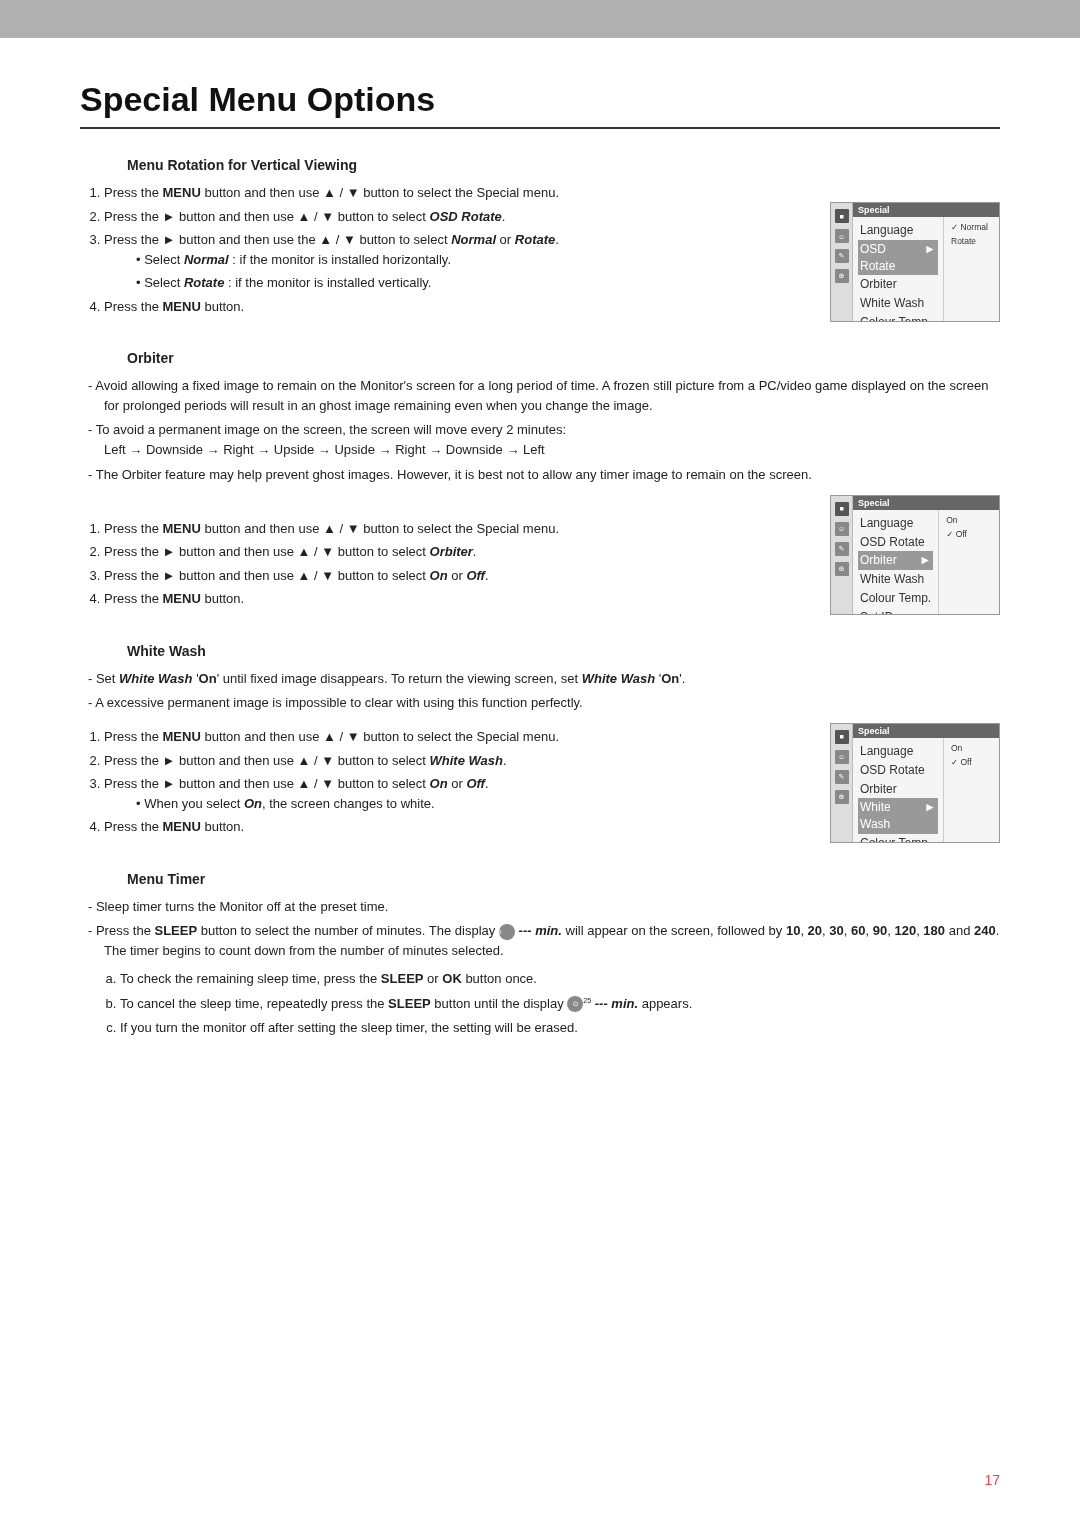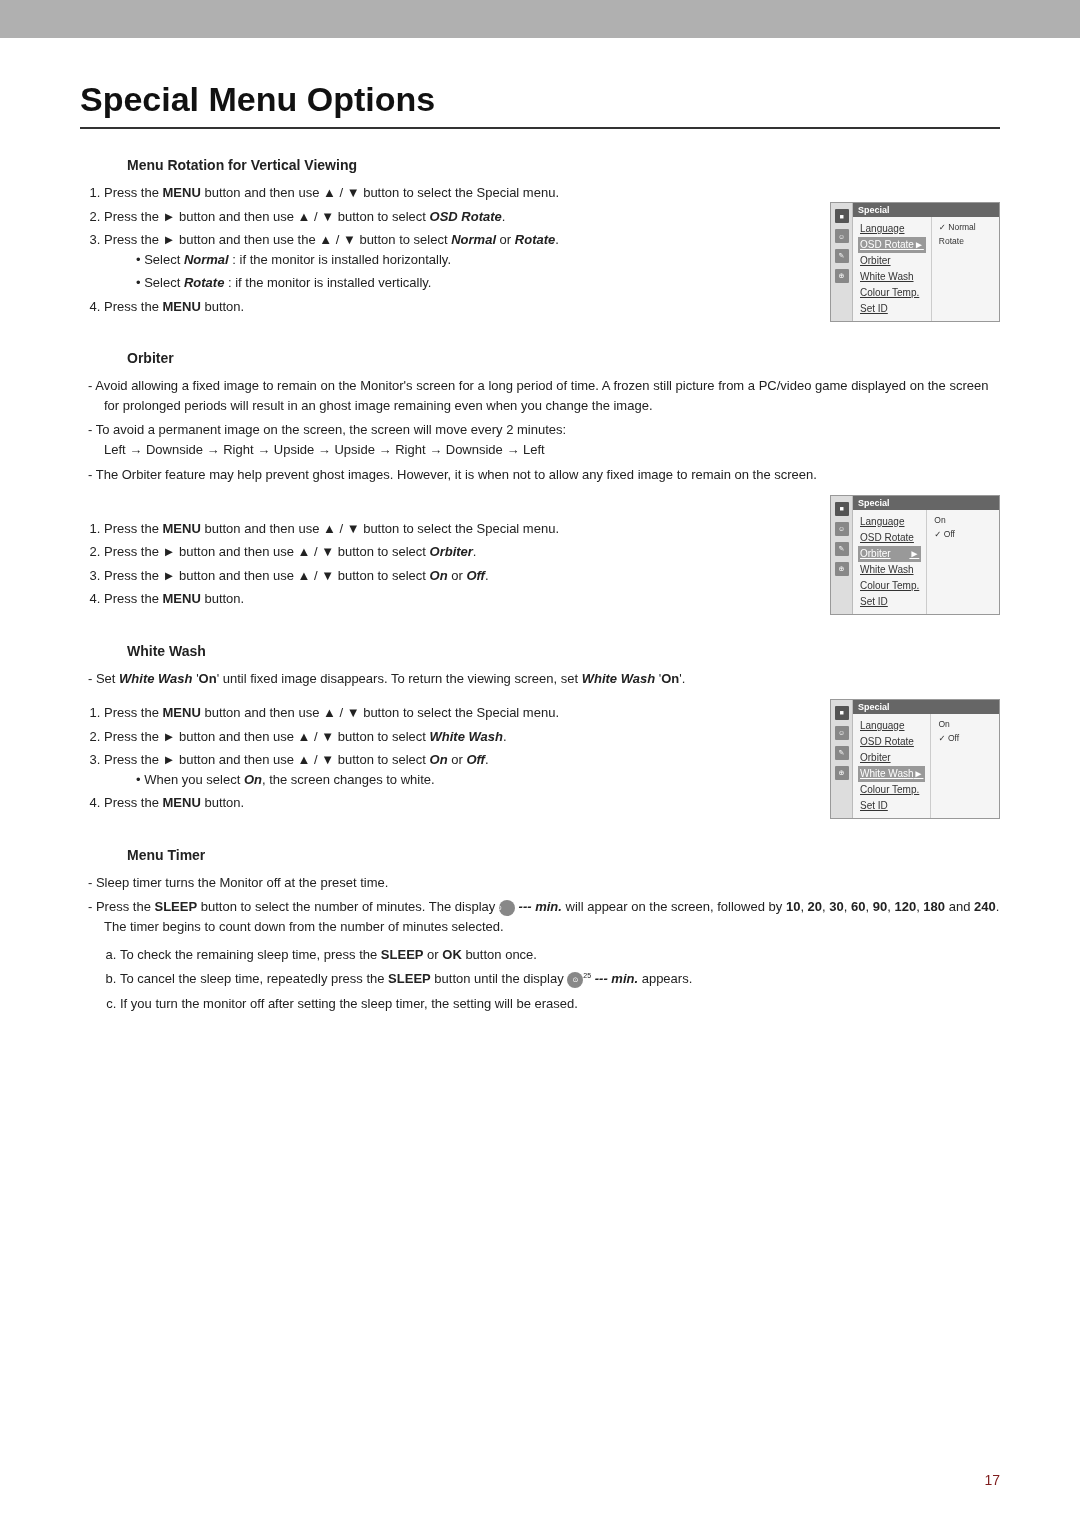--- a/index.html
+++ b/index.html
@@ -143,23 +143,22 @@
       display: flex;
       flex: 1;
     }
     .osd-col1 {
       padding: 4px 5px;
       border-right: 1px solid #ccc;
       min-width: 70px;
     }
     .osd-col1 .item {
       padding: 1px 2px;
-      font-size: 10px;
+      font-size: 12px;
       line-height: 1.4;
-      text-decoration: underline;
     }
     .osd-col1 .item.selected {
       background: #999;
       color: #fff;
       display: flex;
       justify-content: space-between;
     }
     .osd-col2 {
       padding: 4px 5px;
       min-width: 55px;
@@ -170,21 +169,21 @@
       line-height: 1.4;
     }
     .osd-col2 .item.checked::before {
       content: "✓ ";
     }
     .page-number {
       position: absolute;
       bottom: 40px;
       right: 80px;
       font-size: 14px;
-      color: #7f1d1d;
+      color: #ef4444;
     }
     .alpha-list {
       list-style-type: lower-alpha;
       margin-left: 40px;
       margin-top: 8px;
     }
     .alpha-list li {
       margin-bottom: 4px;
       line-height: 1.55;
     }
@@ -258,21 +257,21 @@
           </div>
         </div>
       </div>
     </div>
 
     <div class="section">
       <h2 class="section-title">Orbiter</h2>
       <ul class="dash">
         <li>Avoid allowing a fixed image to remain on the Monitor's screen for a long period of time. A frozen still picture from a PC/video game displayed on the screen for prolonged periods will result in an ghost image remaining even when you change the image.</li>
         <li>To avoid a permanent image on the screen, the screen will move every 2 minutes:<br>Left → Downside → Right → Upside → Upside → Right → Downside → Left</li>
-        <li>The Orbiter feature may help prevent ghost images. However, it is when not to allow any fixed image to remain on the screen.</li>
+        <li>The Orbiter feature may help prevent ghost images. However, it is best not to allow any timer image to remain on the screen.</li>
       </ul>
       <div class="section-with-image">
         <div class="section-text">
           <ol>
             <li>Press the <span class="bold">MENU</span> button and then use ▲ / ▼ button to select the Special menu.</li>
             <li>Press the ► button and then use ▲ / ▼ button to select <span class="bold-italic">Orbiter</span>.</li>
             <li>Press the ► button and then use ▲ / ▼ button to select <span class="bold-italic">On</span> or <span class="bold-italic">Off</span>.</li>
             <li>Press the <span class="bold">MENU</span> button.</li>
           </ol>
         </div>
@@ -304,20 +303,21 @@
             </div>
           </div>
         </div>
       </div>
     </div>
 
     <div class="section">
       <h2 class="section-title">White Wash</h2>
       <ul class="dash">
         <li>Set <span class="bold-italic">White Wash</span> '<span class="bold">On</span>' until fixed image disappears. To return the viewing screen, set <span class="bold-italic">White Wash</span> '<span class="bold">On</span>'.</li>
+        <li>A excessive permanent image is impossible to clear with using this function perfectly.</li>
       </ul>
       <div class="section-with-image">
         <div class="section-text">
           <ol>
             <li>Press the <span class="bold">MENU</span> button and then use ▲ / ▼ button to select the Special menu.</li>
             <li>Press the ► button and then use ▲ / ▼ button to select <span class="bold-italic">White Wash</span>.</li>
             <li>Press the ► button and then use ▲ / ▼ button to select <span class="bold-italic">On</span> or <span class="bold-italic">Off</span>.
               <ul class="bullet">
                 <li>When you select <span class="bold-italic">On</span>, the screen changes to white.</li>
               </ul>

